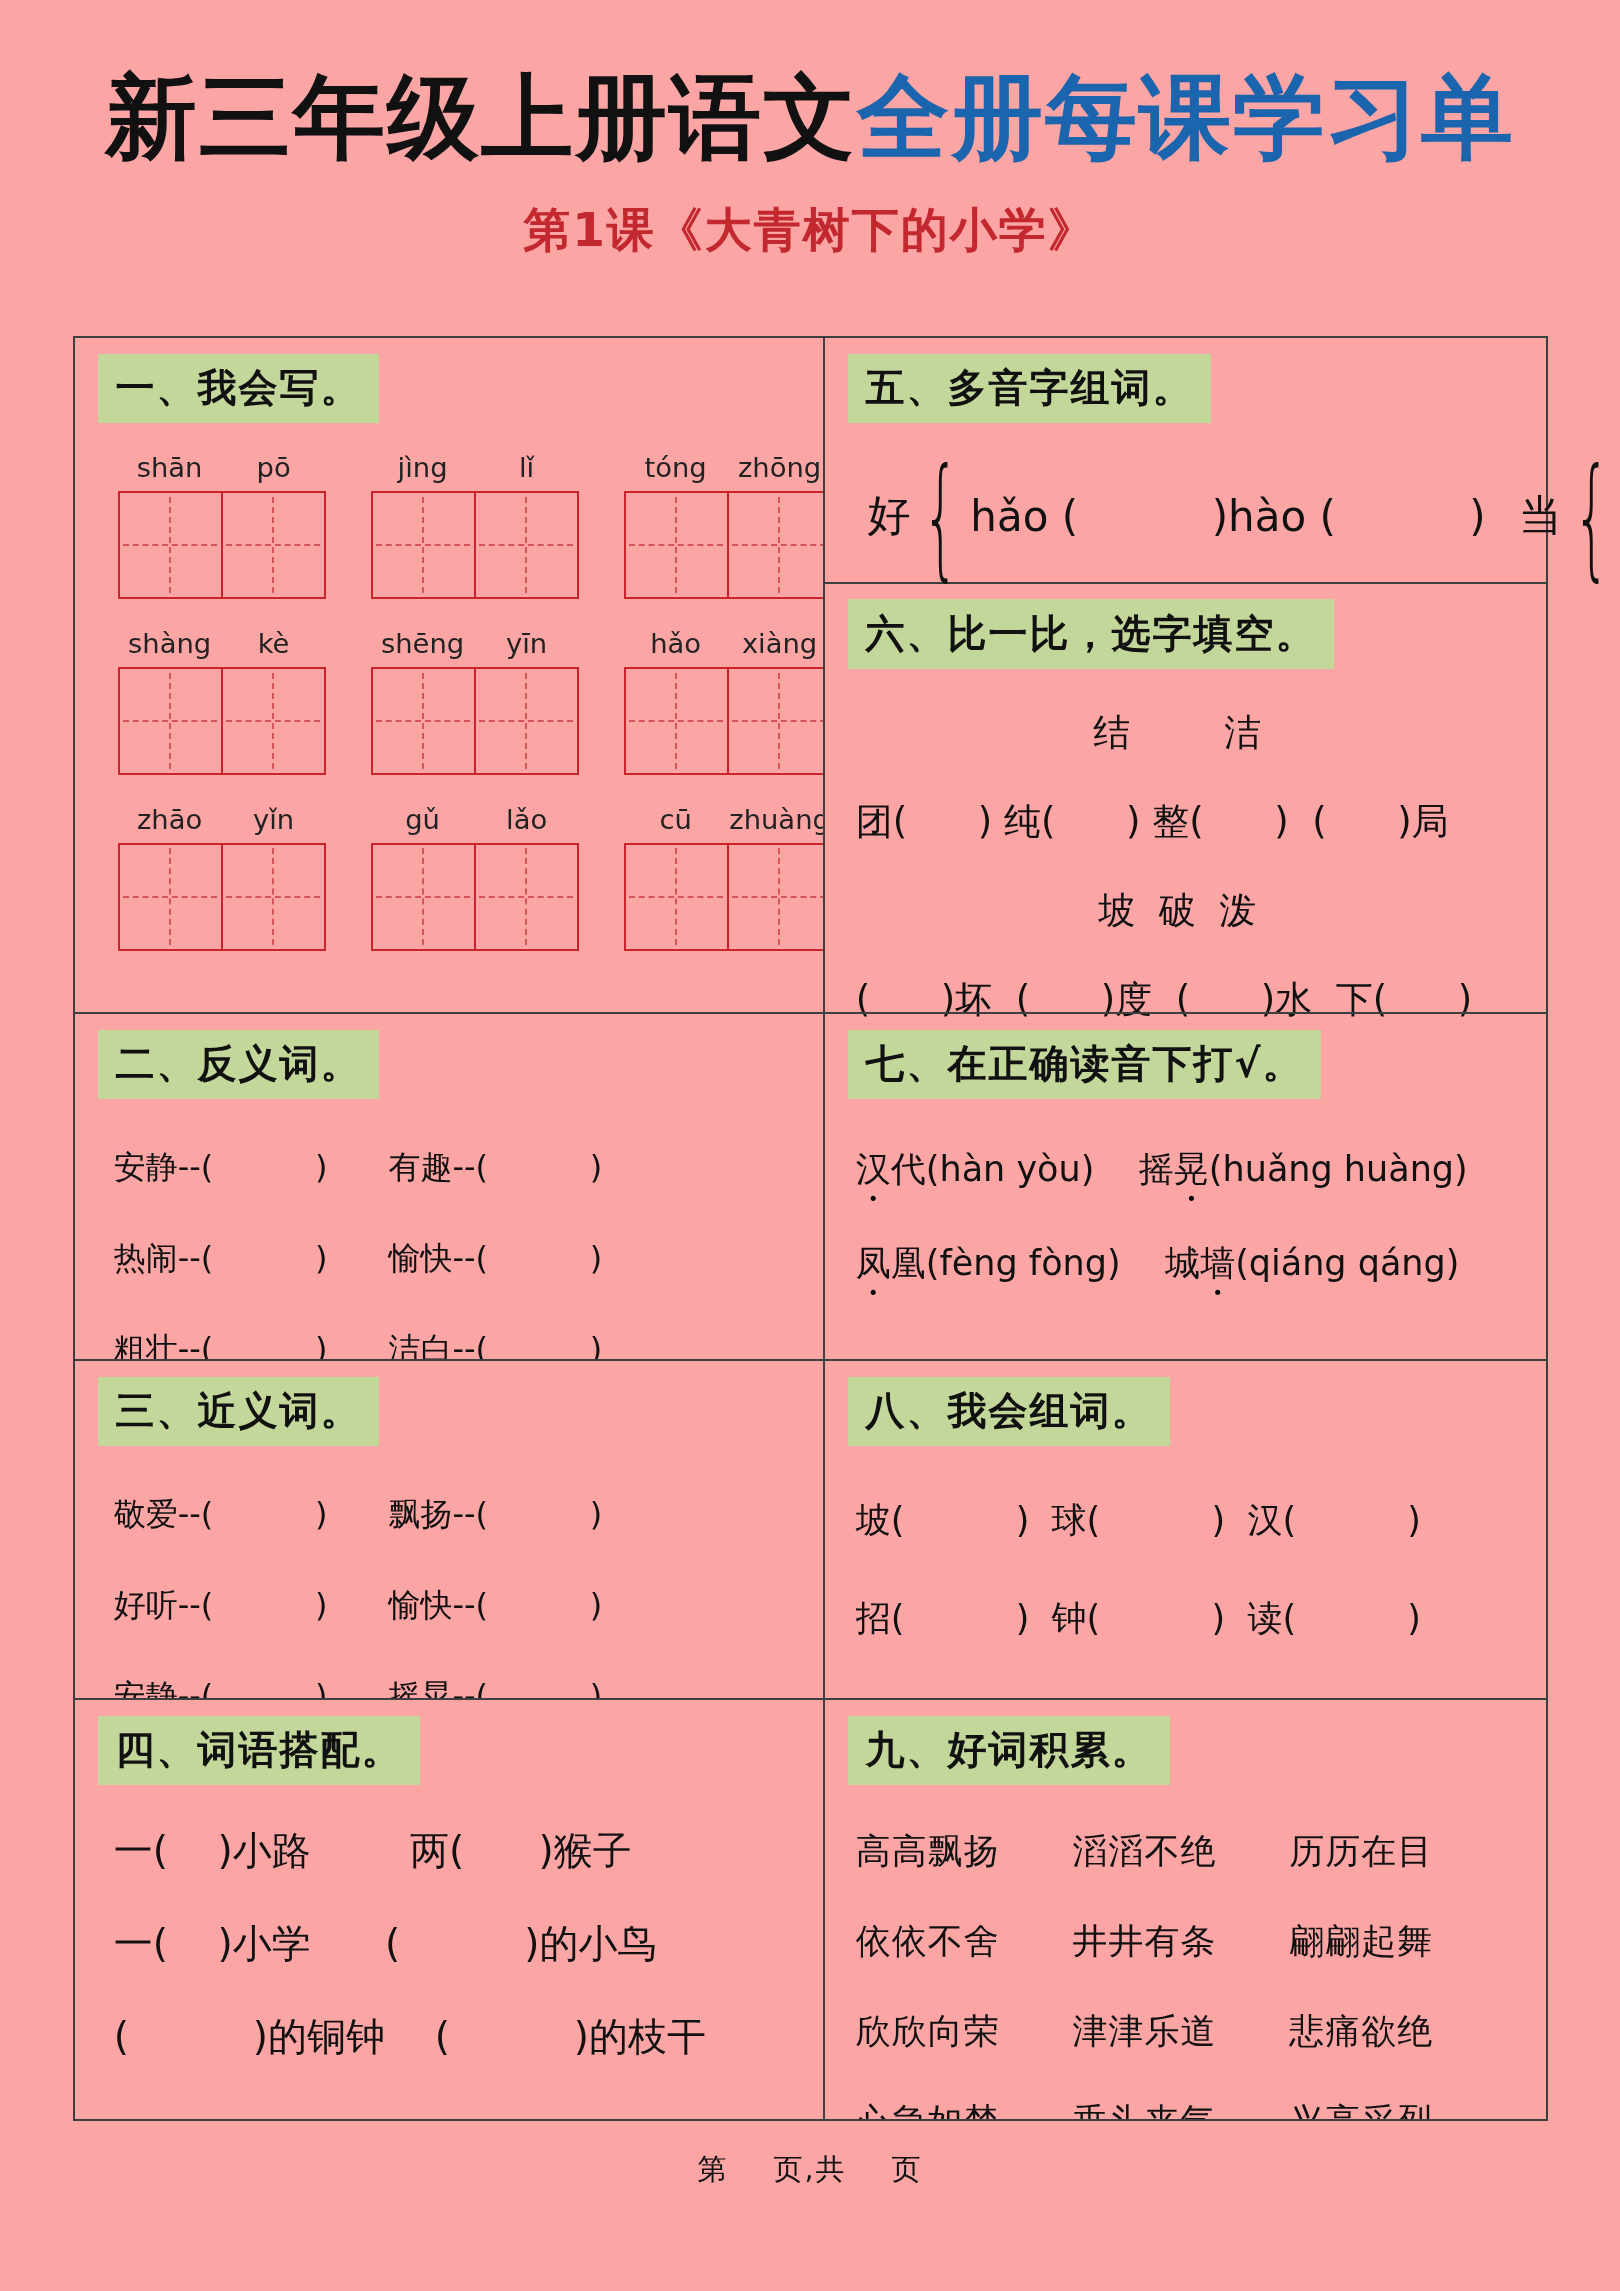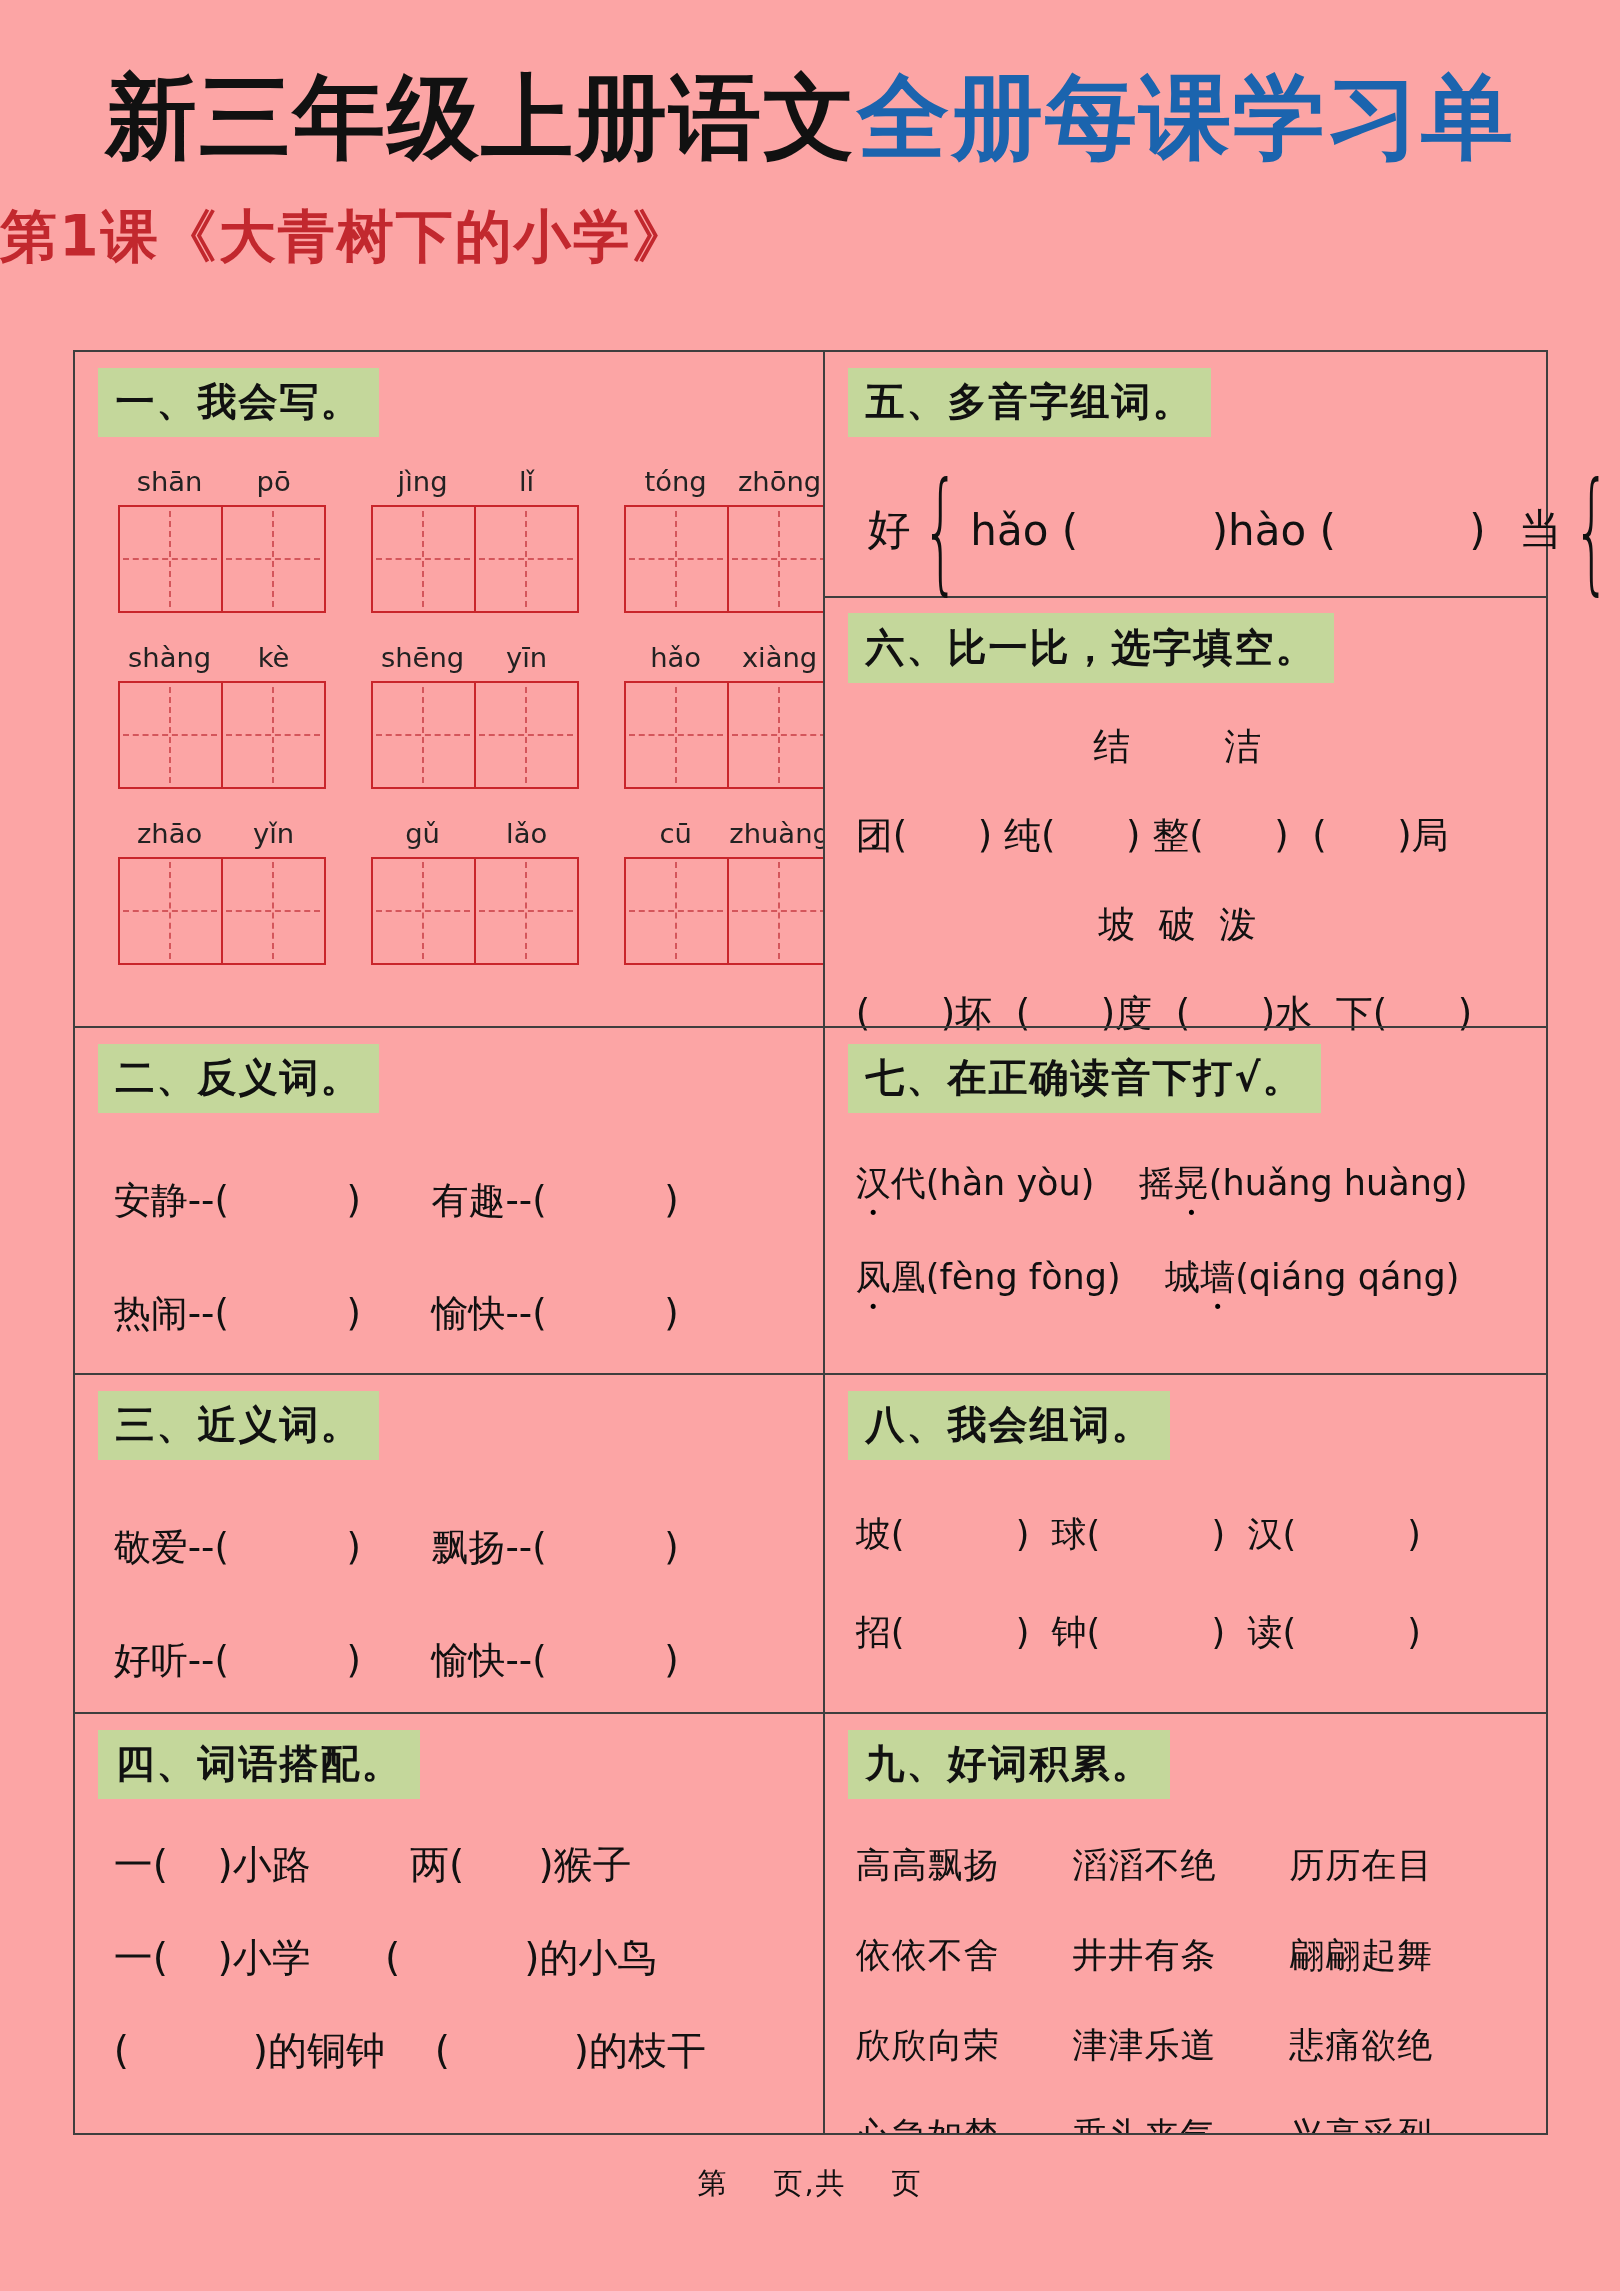--- a/index.html
+++ b/index.html
@@ -10,38 +10,38 @@
     --grid-red-dash:#d4565b;
     --border-gray:#3e3e3e;
   }
   *{margin:0;padding:0;box-sizing:border-box}
   body{background:#ffffff;font-family:"DejaVu Sans",sans-serif;color:#111}
   .page{width:1620px;height:2292px;background:#fca5a5;overflow:hidden;padding-top:63px}
 
   
   .title{text-align:center;font-size:92px;font-weight:900;letter-spacing:2px;line-height:1.2;white-space:nowrap}
   .t-blue{color:var(--title-blue)}
-  .subtitle{font-size:57px;font-weight:800;color:var(--subtitle-red);margin-top:25.5px;letter-spacing:2px}
+  .subtitle{text-align:center;font-size:47px;font-weight:800;color:var(--subtitle-red);margin-top:25.5px;letter-spacing:2px}
 
   
   .sheet{display:grid;grid-template-columns:748px 723px;grid-template-rows:674px 347px 339px 421px;
          width:1475px;margin:74px auto 0;border:2.9px solid var(--border-gray)}
   .cell{overflow:hidden}
   .col2{border-left:2px solid var(--border-gray)}
   .rowline{border-top:2px solid var(--border-gray)}
   .rightstack{display:flex;flex-direction:column;border-left:2px solid var(--border-gray)}
   .rightstack .s5{height:248px}
   .rightstack .s6{flex:1;border-top:2px solid var(--border-gray)}
   .cell,.rightstack>div{padding:15.7px 0 0 23.5px}
   .rightstack{padding:0}
 
   .hl{display:inline-block;background:var(--highlight-green);font-weight:bold;font-size:39px;padding:7.8px 17.6px;letter-spacing:2px}
 
   .line{white-space:pre;font-size:37px;margin-top:45px;padding-left:15.7px}
-  .s2 .line,.s3 .line{font-size:37px;margin-top:63px}
+  .s2 .line,.s3 .line{font-size:32px;margin-top:47px}
   .s4 .line{font-size:39px;margin-top:39px}
   .s6 .line{margin-top:39px;padding-left:7.8px}
   .s6 .line.center{text-align:center;padding-left:0;padding-right:39px}
   .s7 .line{font-size:35px;margin-top:47px;padding-left:7.8px}
   .s8 .line{font-size:35px;margin-top:51px;padding-left:7.8px}
   .s9 .line{font-size:35px;margin-top:43px;padding-left:7.8px;letter-spacing:1px}
 
   
   .wrow{display:flex;gap:45px;margin-top:29px;padding-left:19.6px}
   .wgroup{width:208px}

